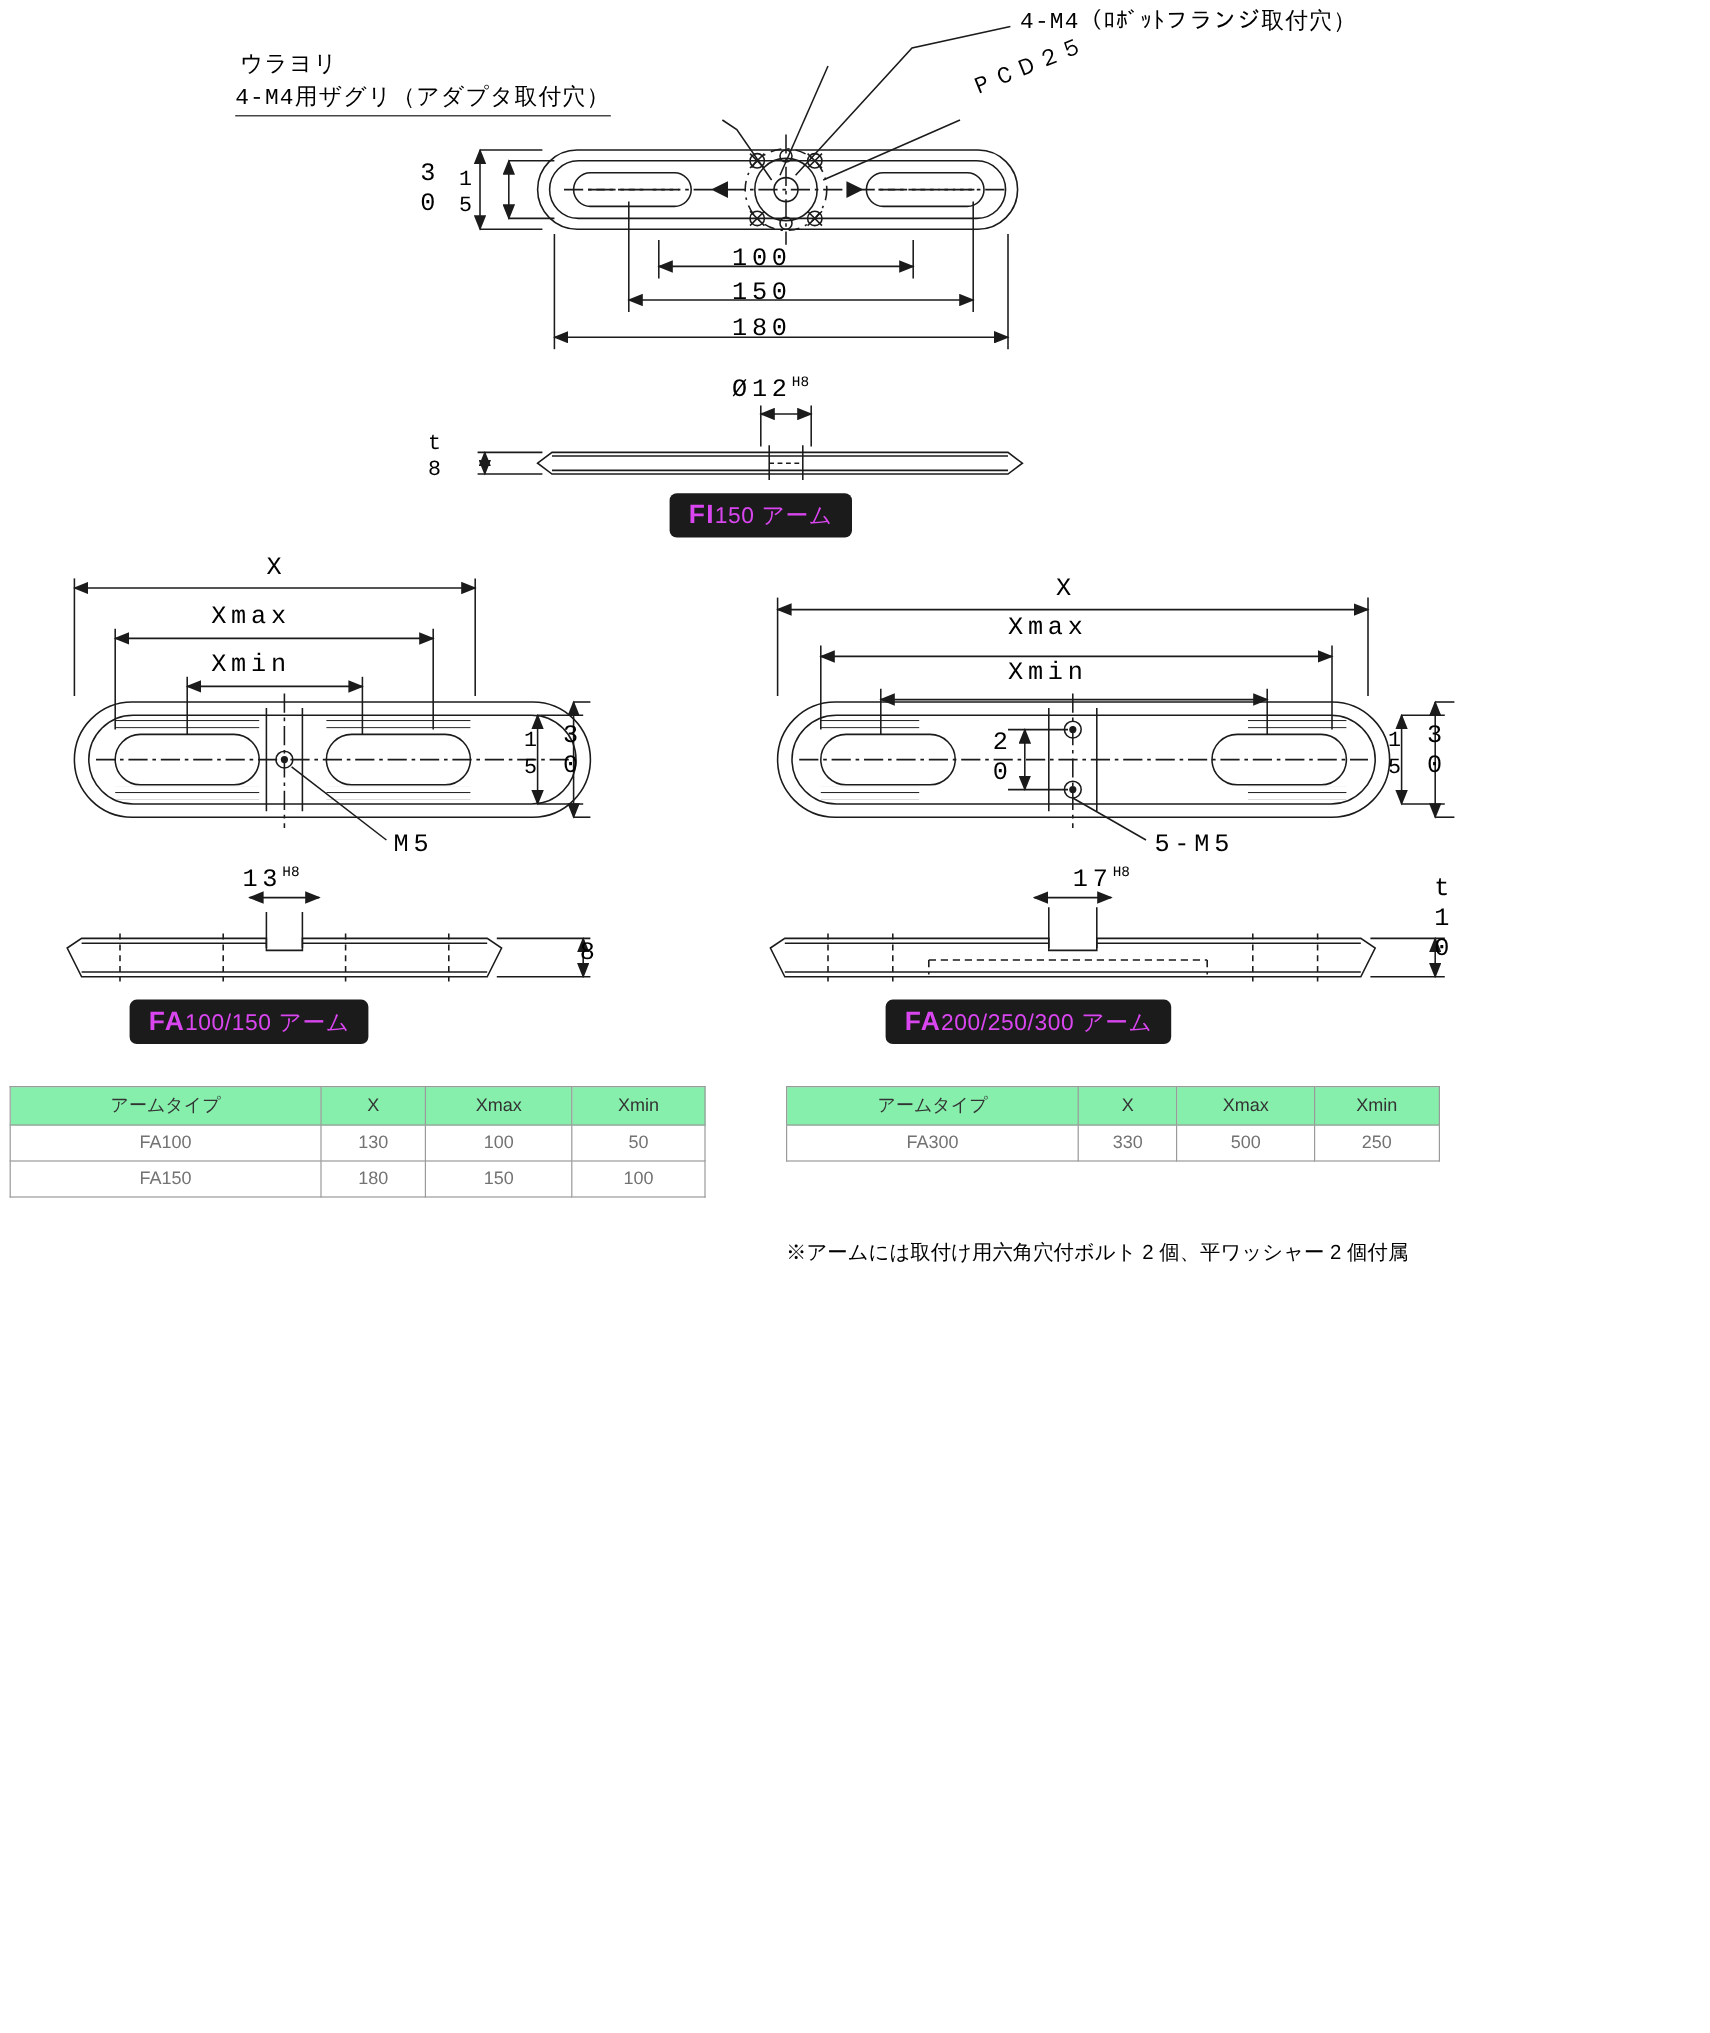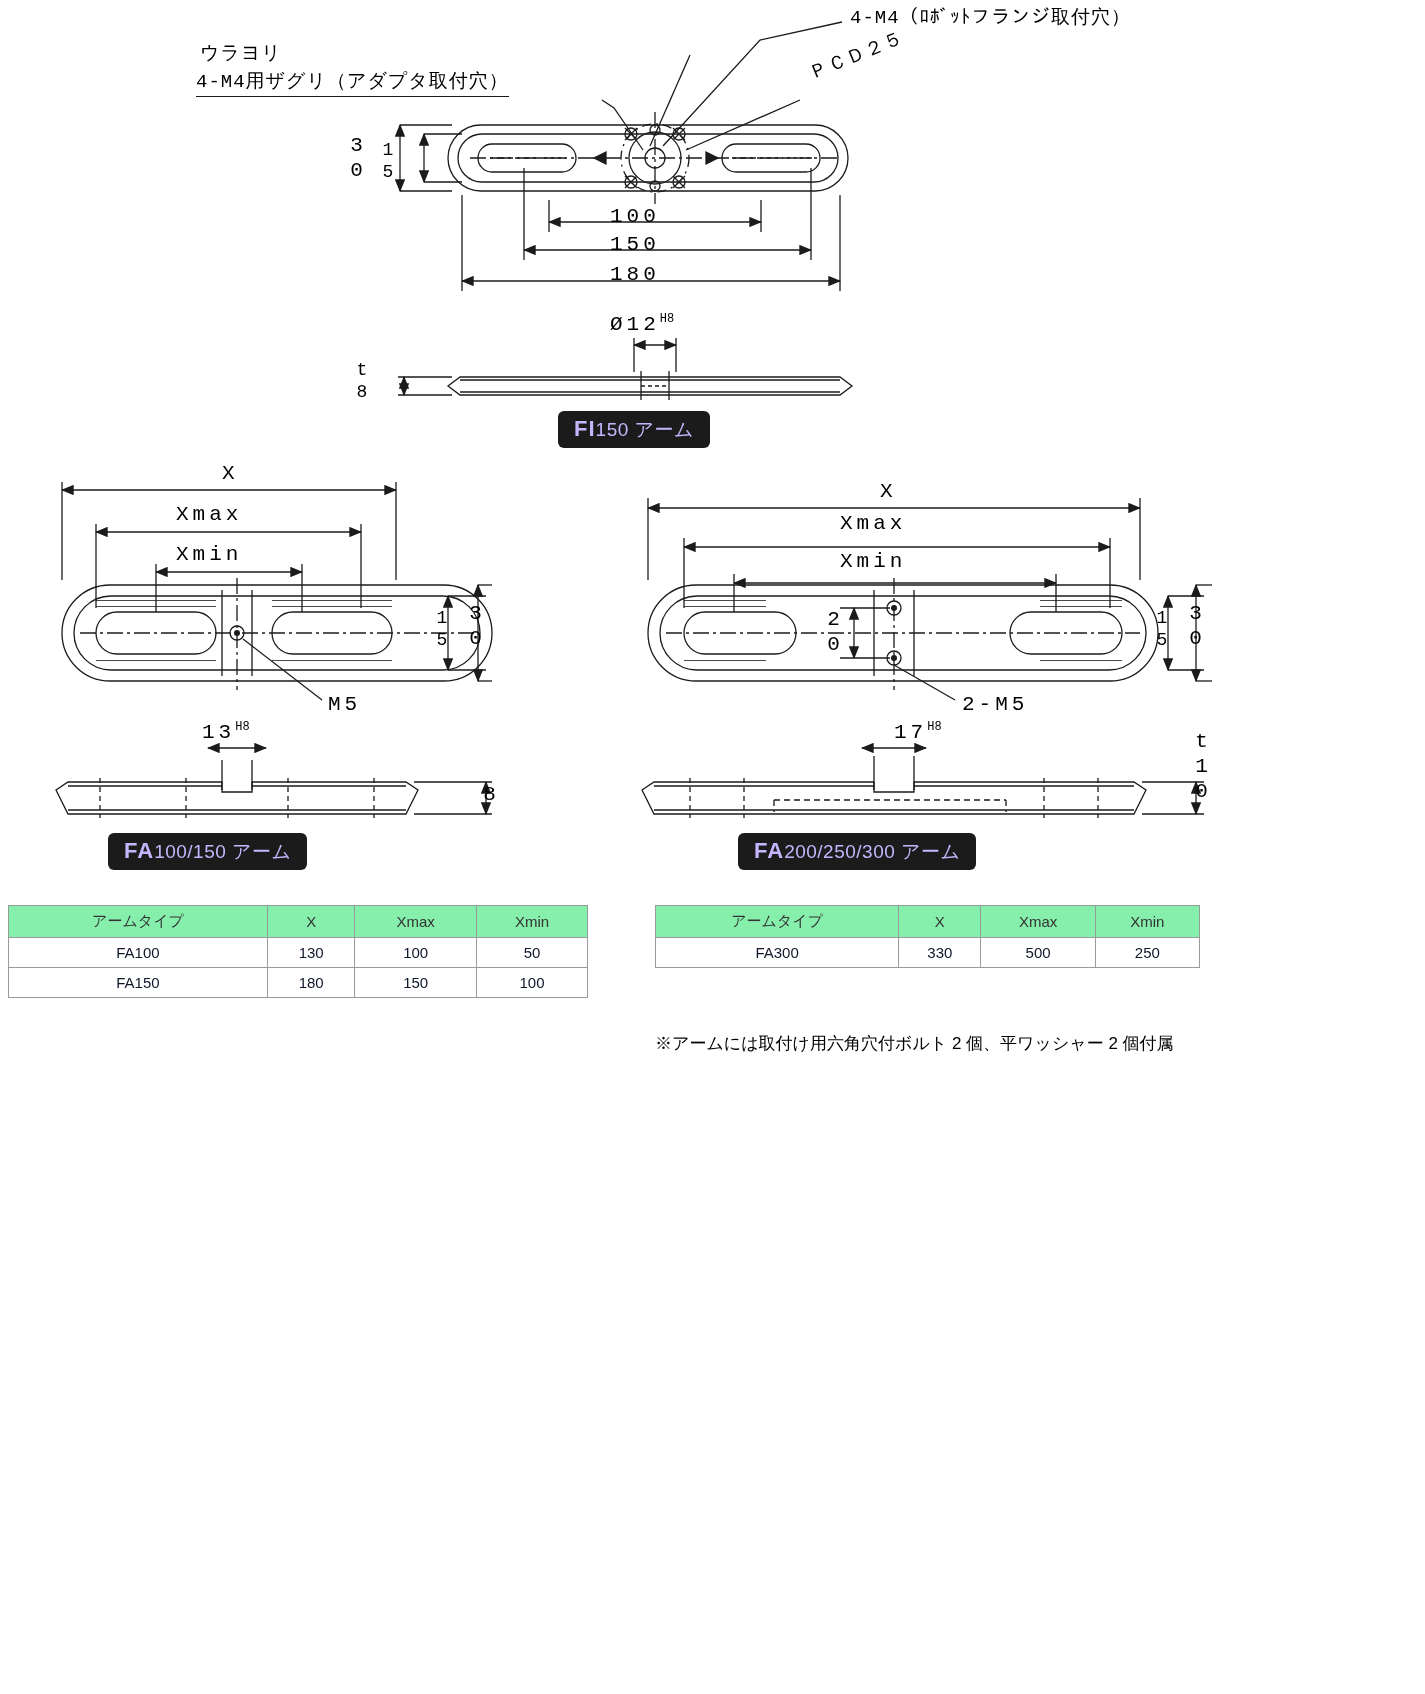--- a/index.html
+++ b/index.html
@@ -8,27 +8,27 @@
   svg.draw{position:absolute;left:0;top:0;width:1425px;height:1694px;overflow:visible;}
   .lbl{position:absolute;white-space:nowrap;font-family:"Liberation Sans",sans-serif;}
 
   
   .dim{font-family:"Liberation Mono",monospace;letter-spacing:4px;font-size:21px;}
   .dim-sm{font-family:"Liberation Mono",monospace;letter-spacing:3px;font-size:18px;}
   .note{font-family:"Liberation Mono",monospace;letter-spacing:1px;font-size:19px;}
   .vert{writing-mode:vertical-rl;text-orientation:upright;letter-spacing:2px;}
   .sup{font-size:12px;vertical-align:super;letter-spacing:0;}
 
-  .tag{position:absolute;background:#1b1b1b;color:#c4b5fd;border-radius:6px;padding:5px 16px;
+  .tag{position:absolute;background:#1b1b1b;color:#d946ef;border-radius:6px;padding:5px 16px;
        font-size:19px;letter-spacing:0.5px;white-space:nowrap;}
   .tag b{font-size:22px;font-weight:bold;letter-spacing:1px;}
 
   table.spec{position:absolute;border-collapse:collapse;font-size:15px;}
   table.spec th{background:#86efac;border:1px solid #9a9a9a;font-weight:normal;padding:6px 4px;text-align:center;color:#333;}
-  table.spec td{border:1px solid #9a9a9a;padding:6px 4px;text-align:center;color:#0f172a;}
+  table.spec td{border:1px solid #9a9a9a;padding:6px 4px;text-align:center;color:#737373;}
   .footnote{position:absolute;font-size:17px;font-family:"Liberation Sans",sans-serif;white-space:nowrap;}
 </style>
 </head>
 <body>
 
 <div class="stage">
 
   <svg class="draw" xmlns="http://www.w3.org/2000/svg">
     <defs>
       <marker id="ar" markerWidth="10" markerHeight="8" refX="9" refY="4" orient="auto">
@@ -259,21 +259,21 @@
   <div class="tag" style="left:108px;top:833px;">
     <b>FA</b><span>100/150 アーム</span>
   </div>
 
   <div class="lbl dim" style="left:880px;top:480px;">X</div>
   <div class="lbl dim" style="left:840px;top:512px;">Xmax</div>
   <div class="lbl dim" style="left:840px;top:550px;">Xmin</div>
   <div class="lbl dim vert" style="left:822px;top:608px;">20</div>
   <div class="lbl dim-sm vert" style="left:1152px;top:608px;">15</div>
   <div class="lbl dim vert" style="left:1184px;top:602px;">30</div>
-  <div class="lbl dim" style="left:962px;top:693px;">2-M5</div>
+  <div class="lbl dim" style="left:962px;top:693px;">5-M5</div>
   <div class="lbl dim" style="left:894px;top:720px;">
     <span>17</span><span class="sup">H8</span>
   </div>
   <div class="lbl dim vert" style="left:1190px;top:730px;">t10</div>
 
   <div class="tag" style="left:738px;top:833px;">
     <b>FA</b><span>200/250/300 アーム</span>
   </div>
 
   <table class="spec" style="left:8px;top:905px;width:580px;">

